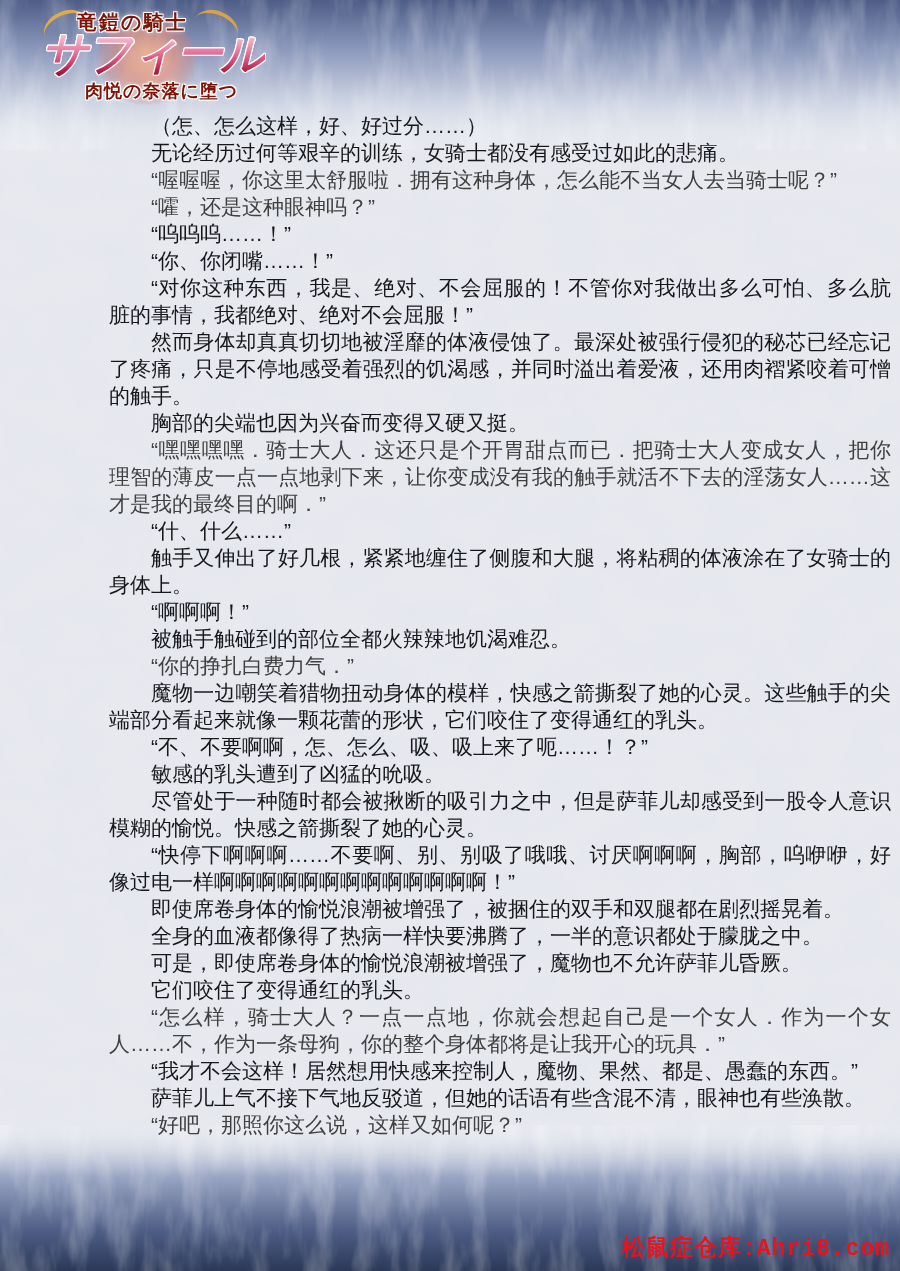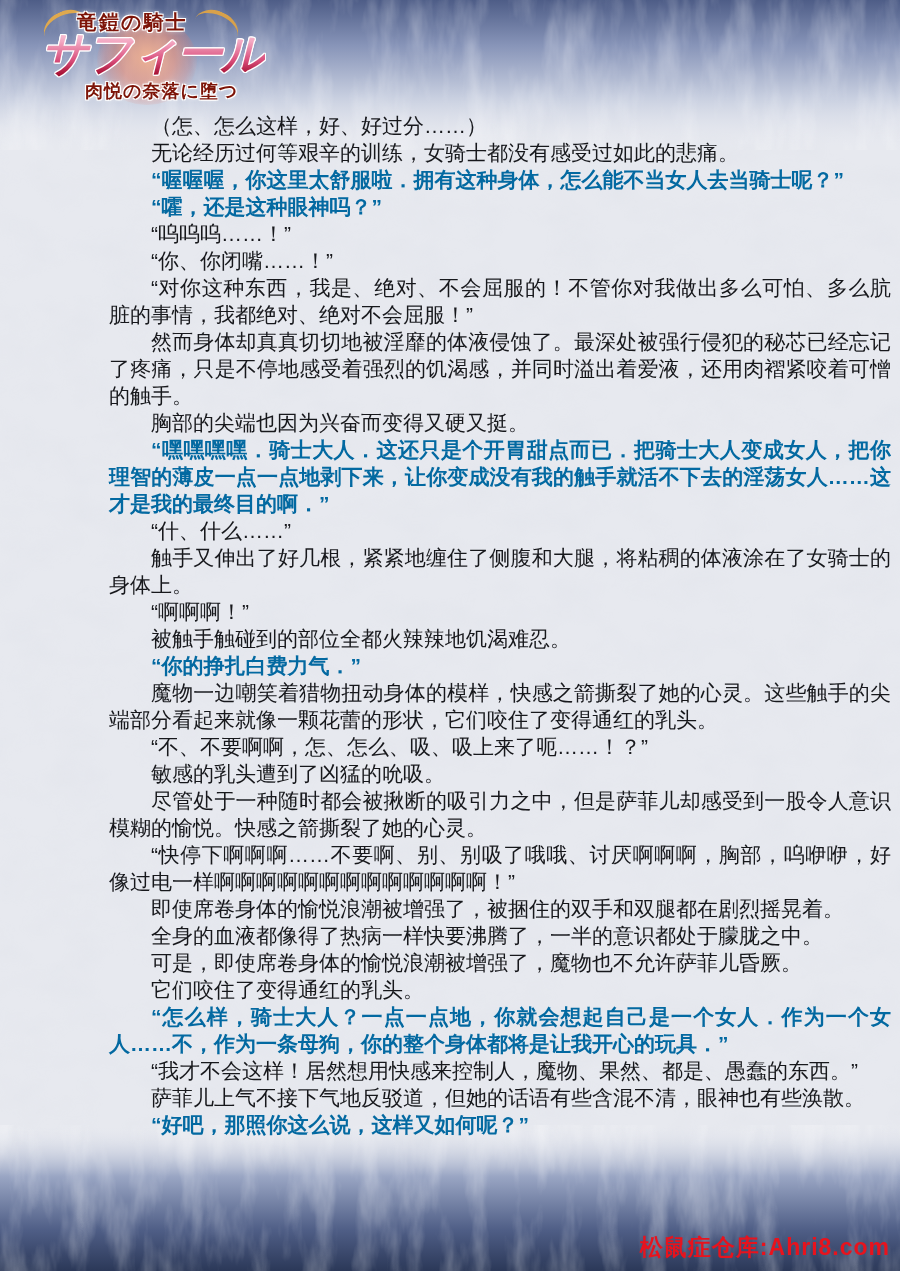--- a/index.html
+++ b/index.html
@@ -69,25 +69,25 @@
     margin-left:48px;
   }
   .para{
     margin:0;
     text-indent:2em;
     font-size:21px;
     line-height:27px;
     font-weight:500;
     text-align:justify;
   }
-  .para.bold{font-weight:700;color:#0369a1;}
+  .para.bold{font-weight:400;color:#404040;}
   
   .watermark{
     position:absolute;right:10px;bottom:8px;
-    font-family:Liberation Sans, sans-serif;
+    font-family:Liberation Mono, monospace;
     font-size:23px;font-weight:700;letter-spacing:1px;
     color:#e8131d;
     white-space:nowrap;
   }
 </style>
 </head>
 <body>
 
 <div class="page">
 

